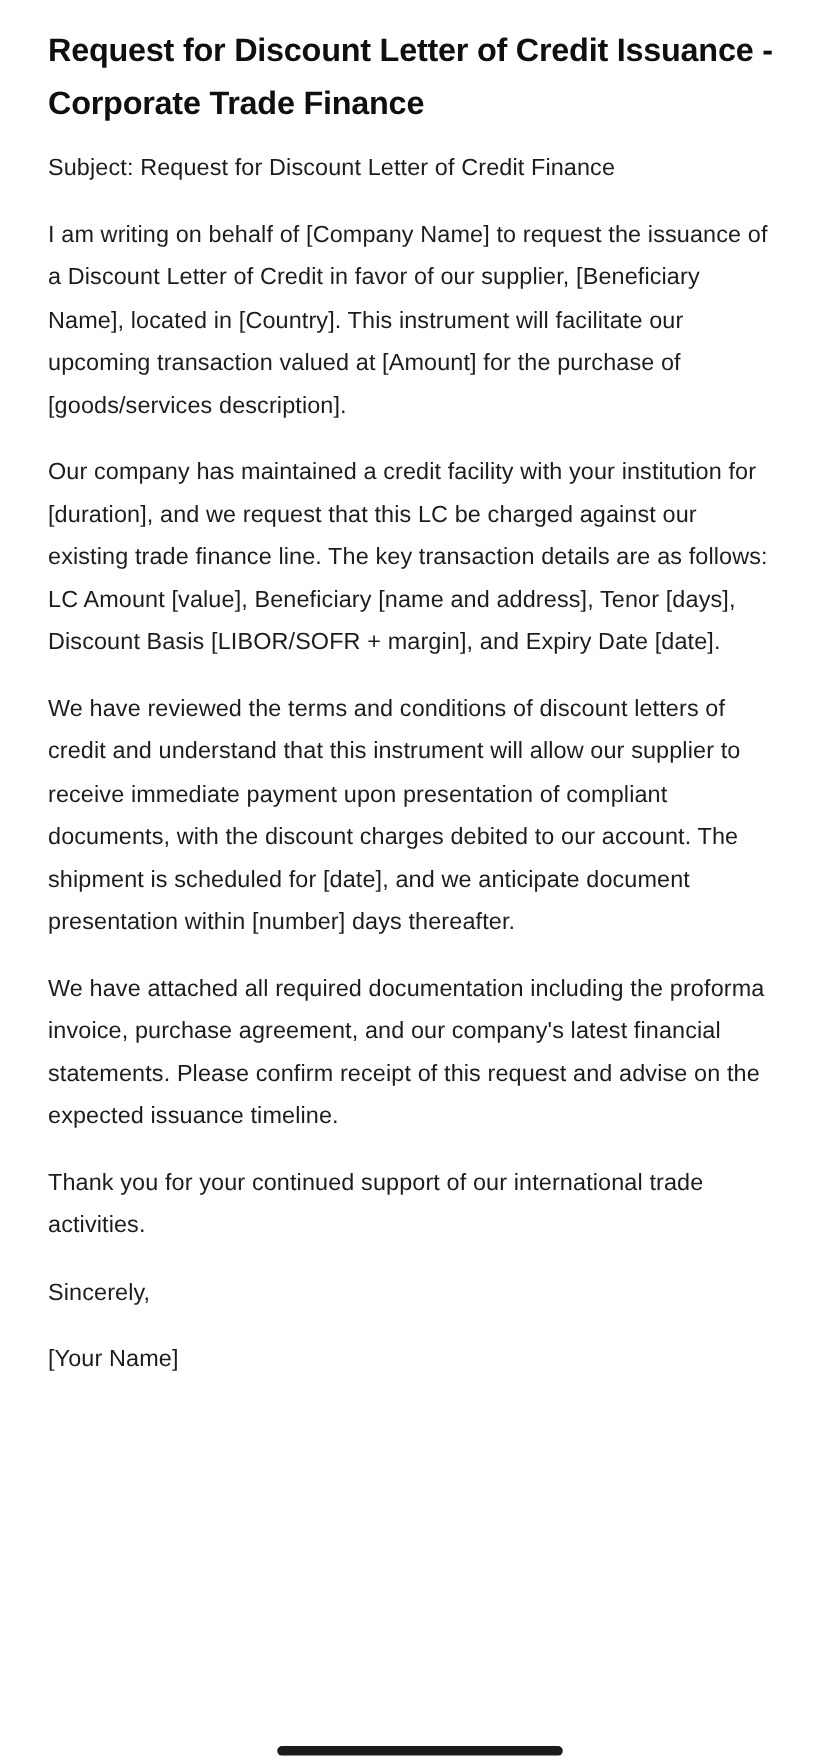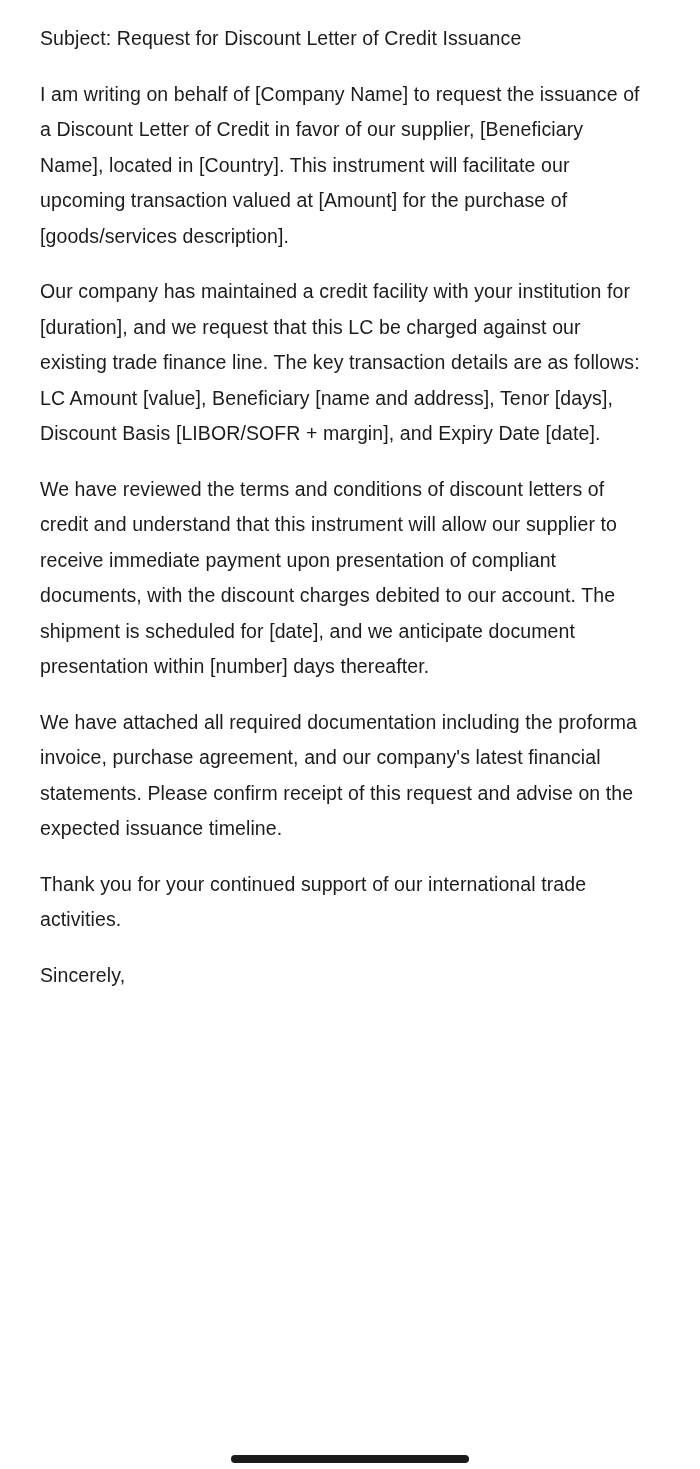--- a/index.html
+++ b/index.html
@@ -44,35 +44,37 @@
     height: 8px;
     border-radius: 4px;
     background: #1b1b1d;
   }
 </style>
 </head>
 <body>
 
 <div class="page">
 
+  <h1 class="doc-title">Request for Discount Letter of Credit Issuance - Corporate Trade Finance</h1>
 
-  <p class="doc-line">Subject: Request for Discount Letter of Credit Issuance</p>
+  <p class="doc-line">Subject: Request for Discount Letter of Credit Finance</p>
 
 
   <p class="doc-line">I am writing on behalf of [Company Name] to request the issuance of a Discount Letter of Credit in favor of our supplier, [Beneficiary Name], located in [Country]. This instrument will facilitate our upcoming transaction valued at [Amount] for the purchase of [goods/services description].</p>
 
   <p class="doc-line">Our company has maintained a credit facility with your institution for [duration], and we request that this LC be charged against our existing trade finance line. The key transaction details are as follows: LC Amount [value], Beneficiary [name and address], Tenor [days], Discount Basis [LIBOR/SOFR + margin], and Expiry Date [date].</p>
 
   <p class="doc-line">We have reviewed the terms and conditions of discount letters of credit and understand that this instrument will allow our supplier to receive immediate payment upon presentation of compliant documents, with the discount charges debited to our account. The shipment is scheduled for [date], and we anticipate document presentation within [number] days thereafter.</p>
 
   <p class="doc-line">We have attached all required documentation including the proforma invoice, purchase agreement, and our company's latest financial statements. Please confirm receipt of this request and advise on the expected issuance timeline.</p>
 
   <p class="doc-line">Thank you for your continued support of our international trade activities.</p>
 
   <p class="doc-line">Sincerely,</p>
 
+  <p class="doc-line">[Your Name]</p>
 
 
 
 
 </div>
 
 <div class="home-indicator"></div>
 
 </body></html>

